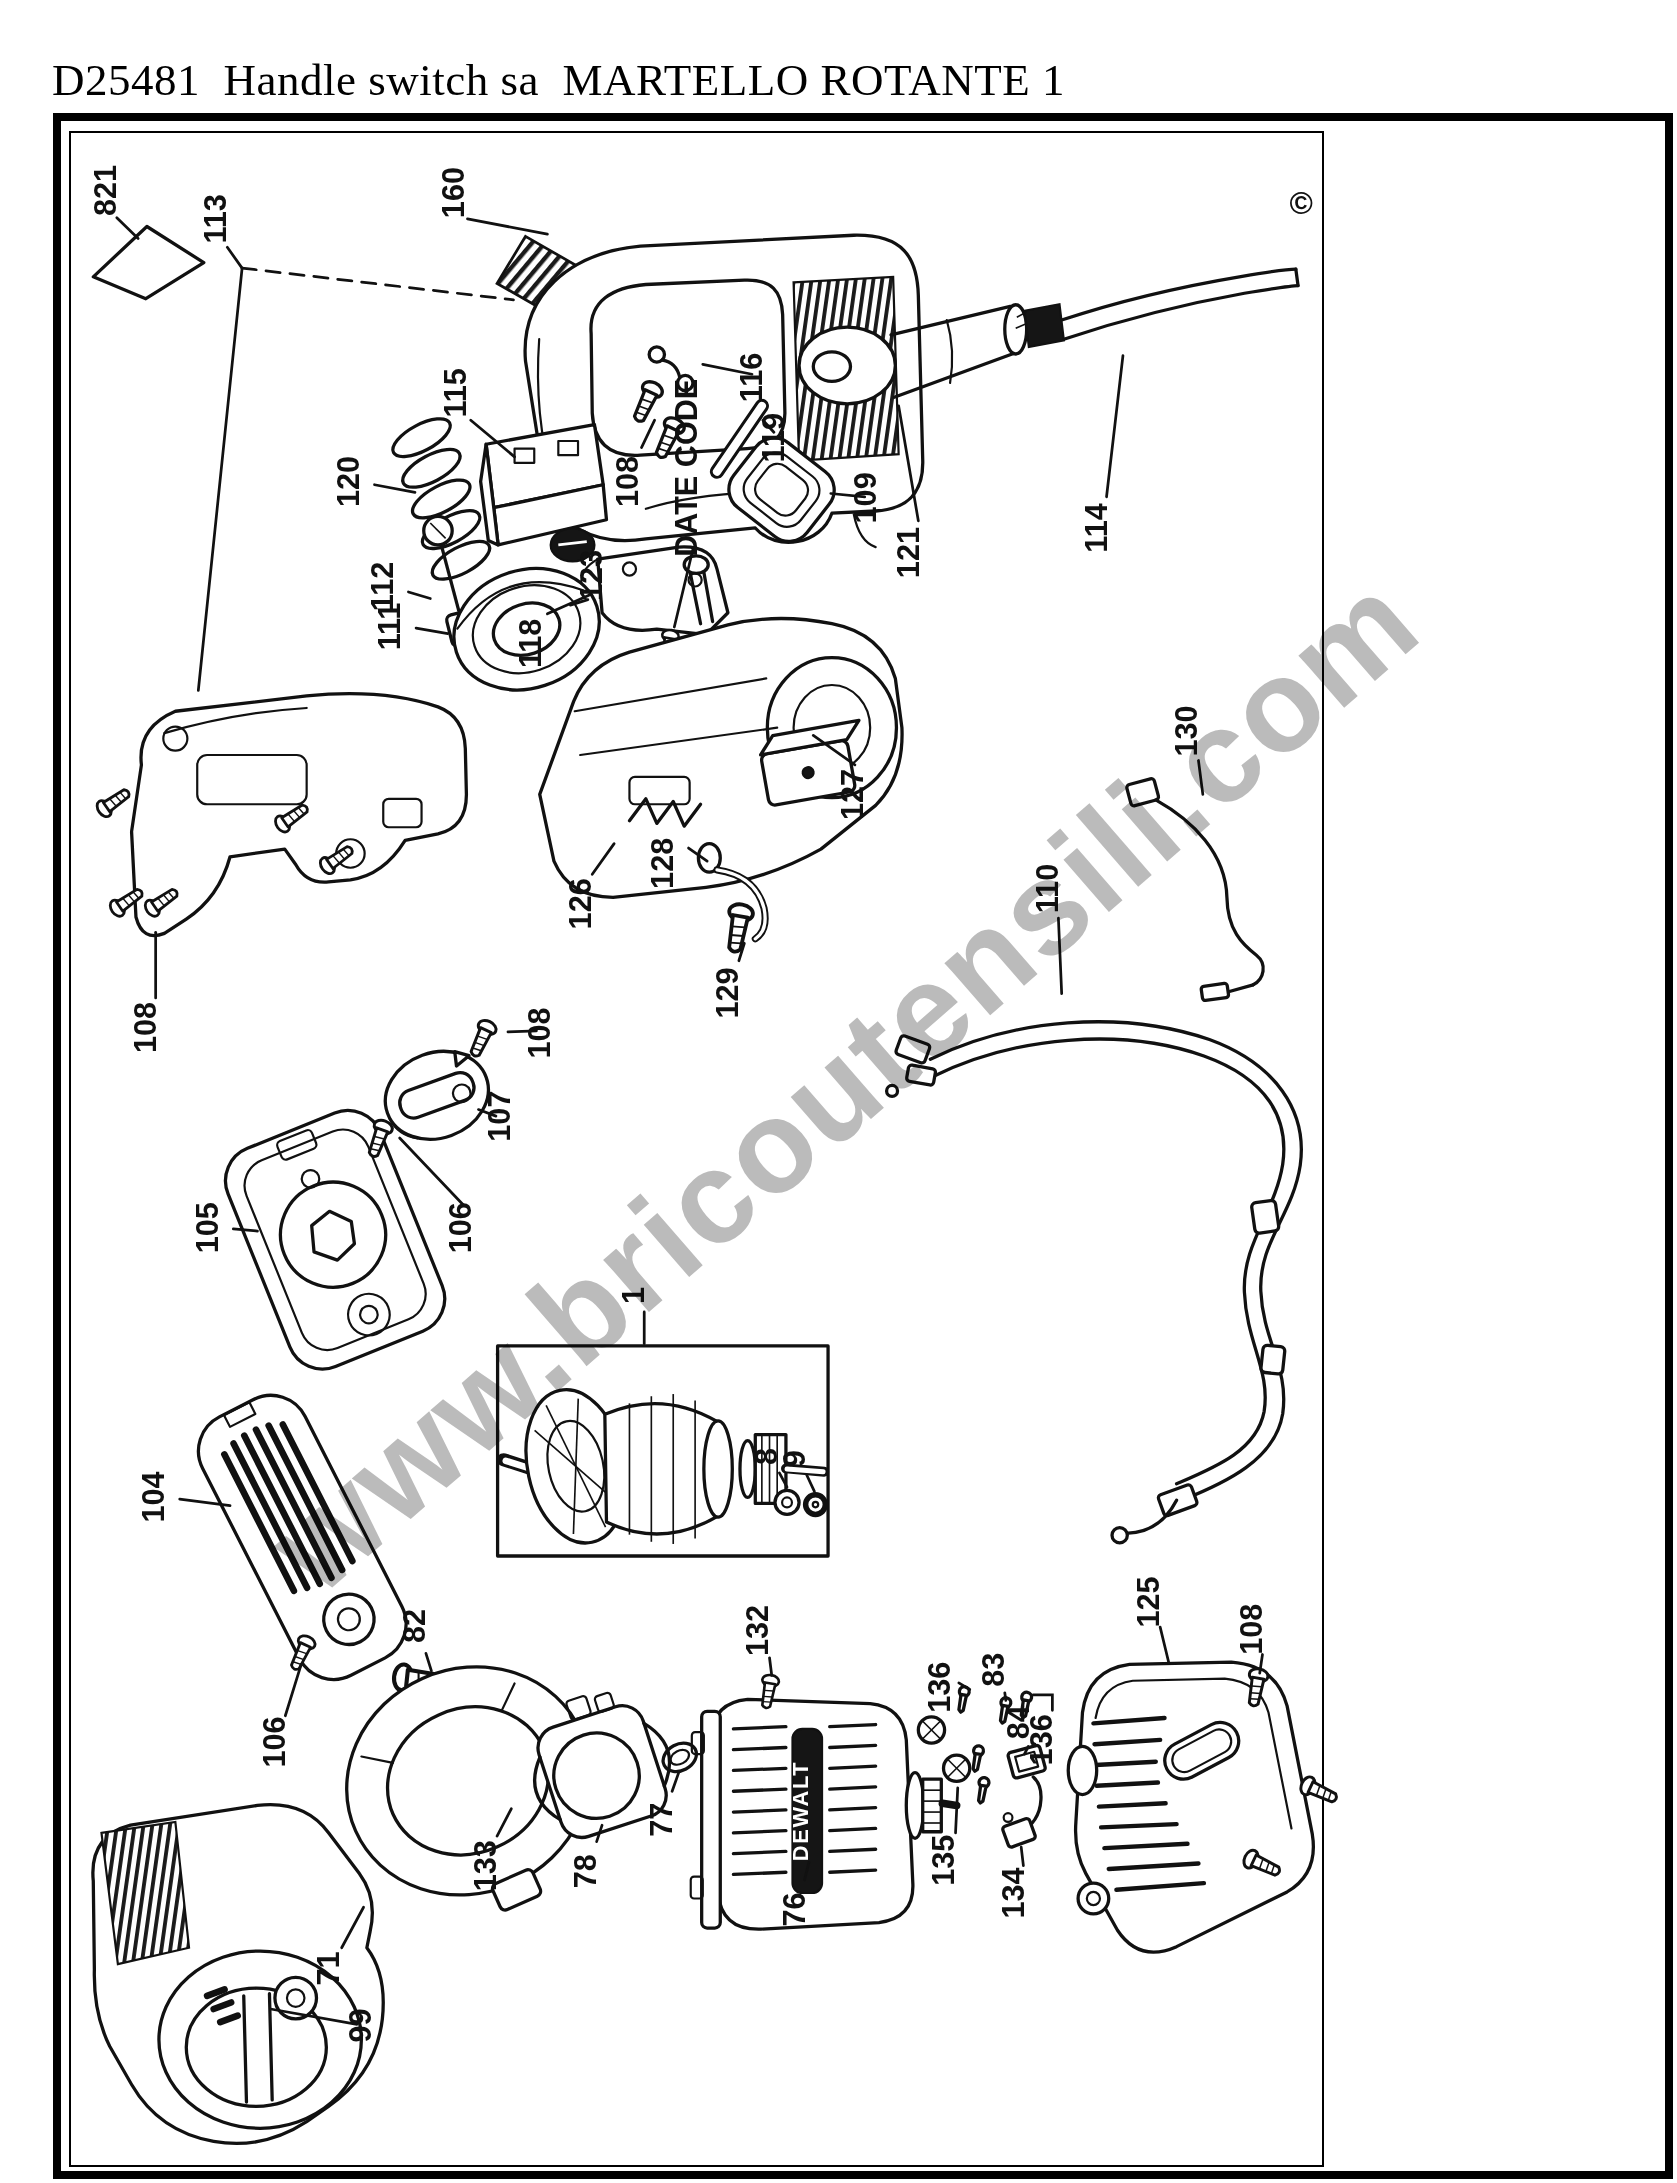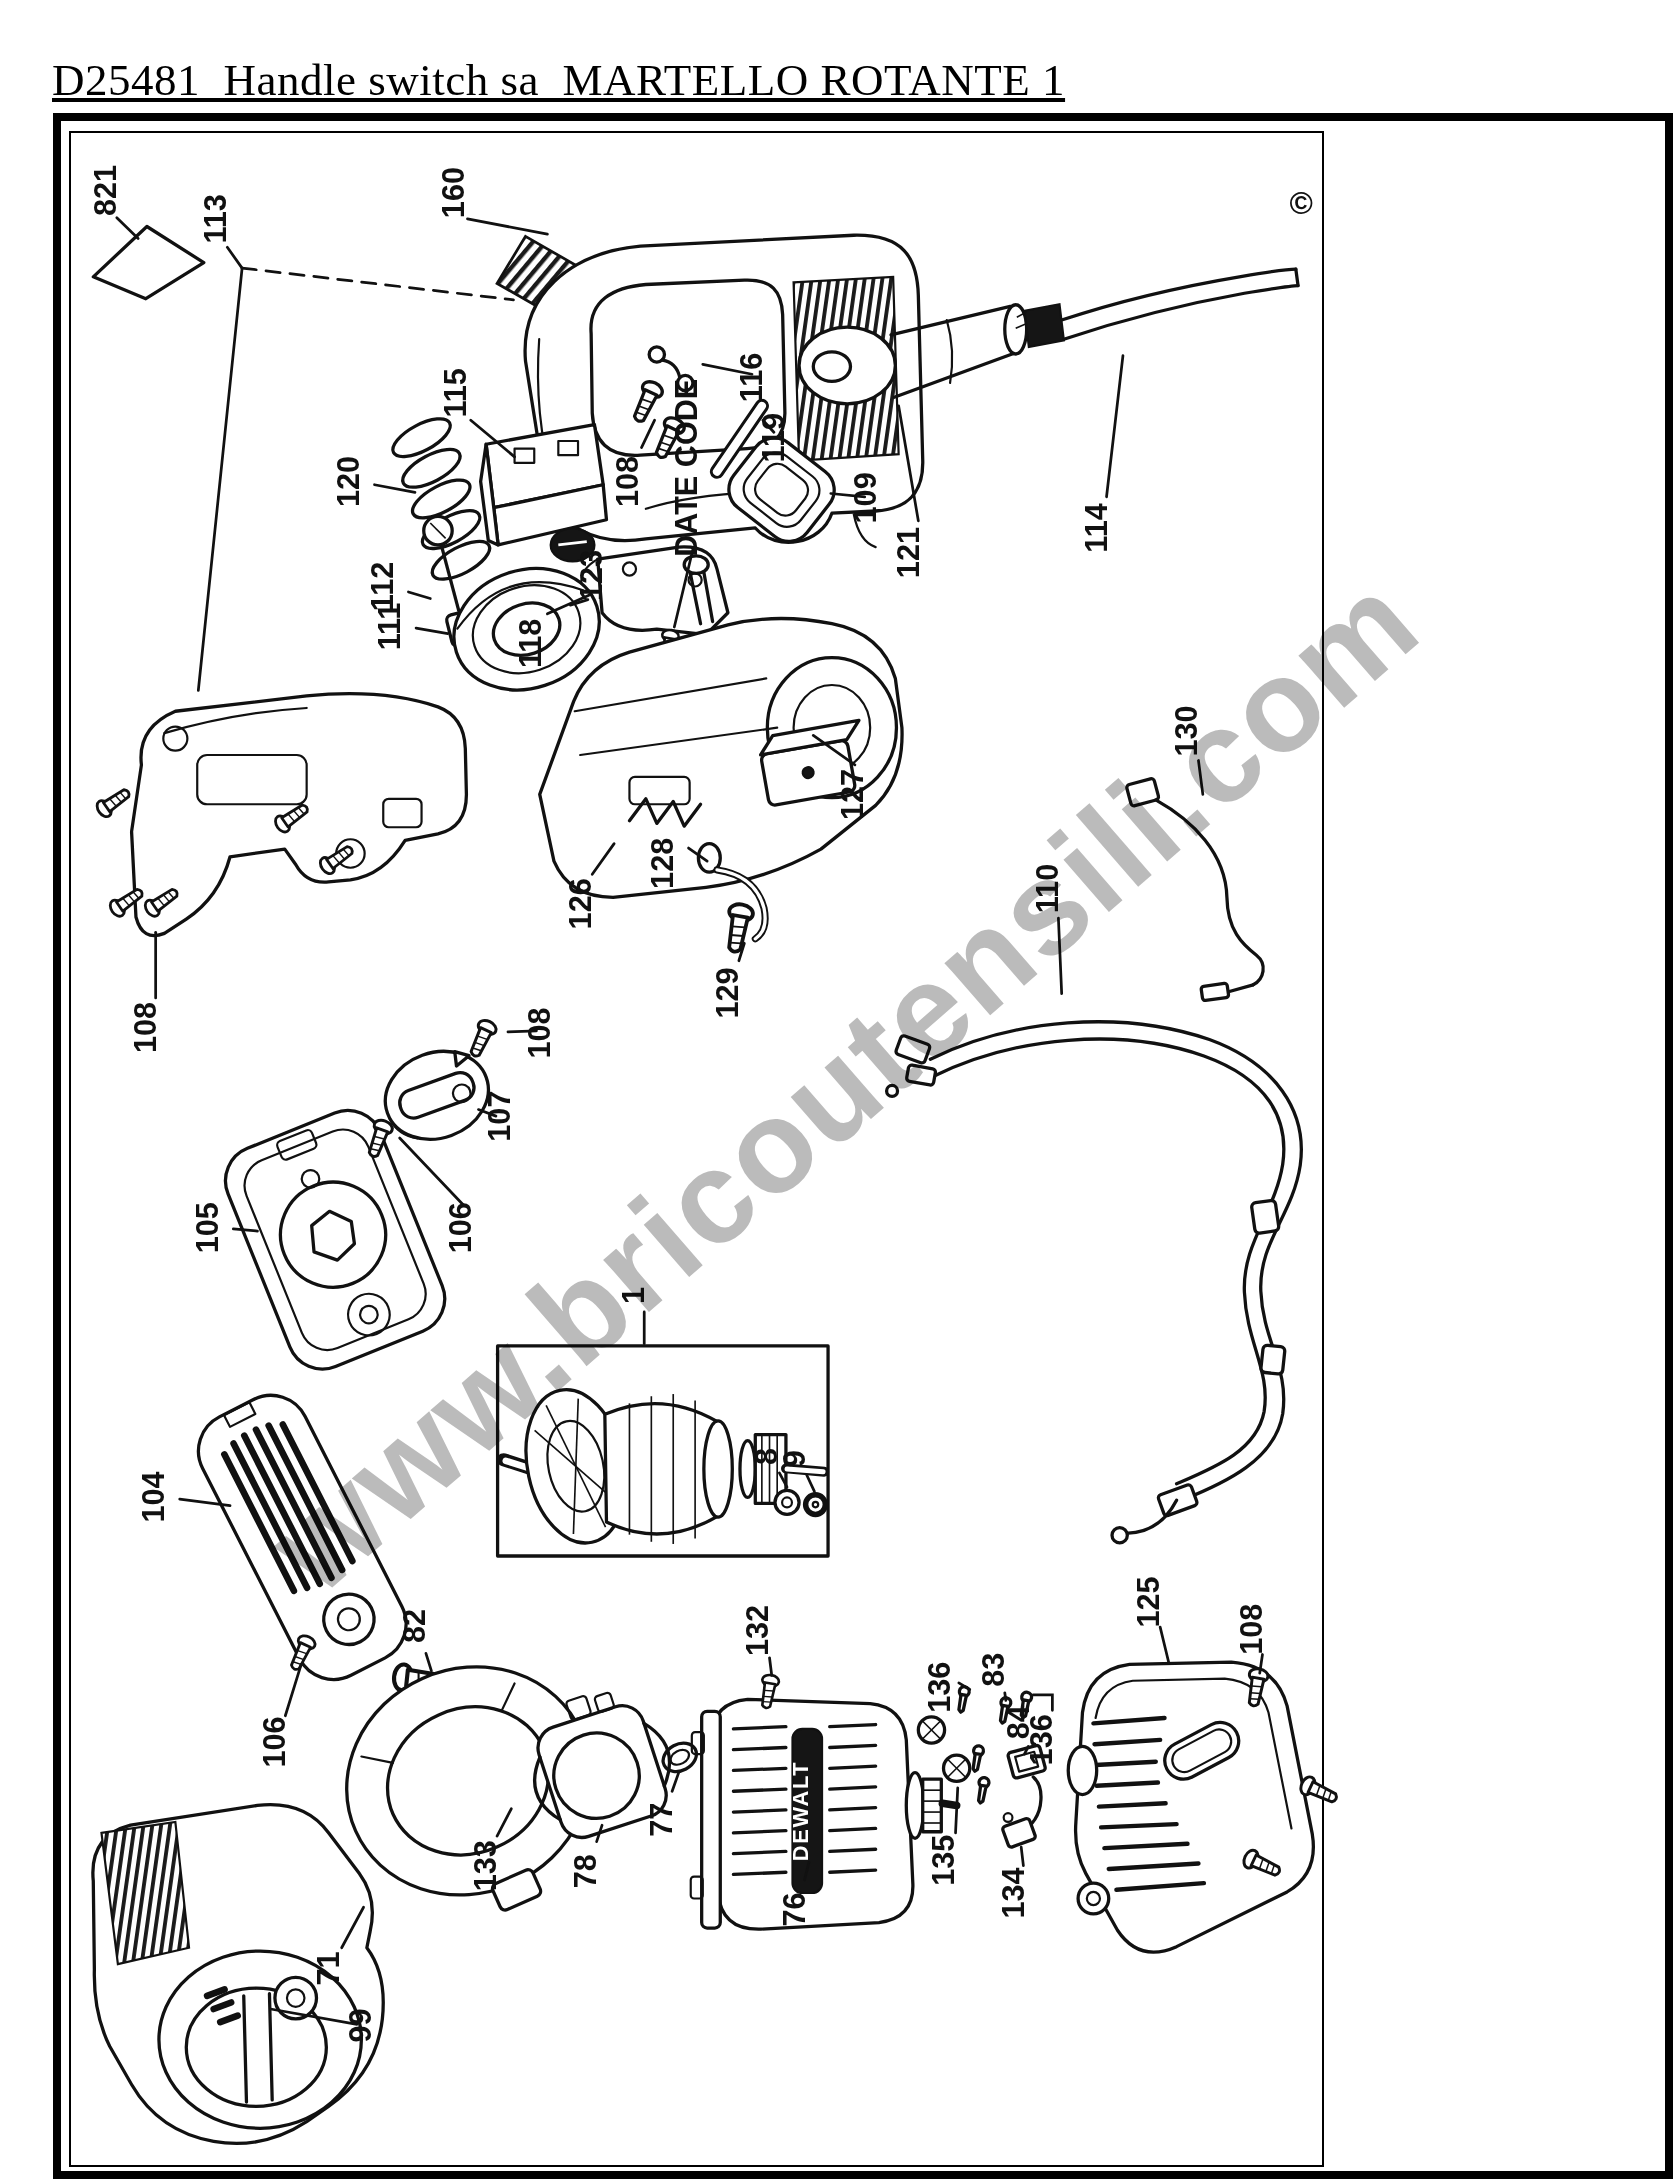--- a/index.html
+++ b/index.html
@@ -1,19 +1,19 @@
 <!DOCTYPE html>
 <html style="font-size:8.8px"><head>
 <meta charset="utf-8">
 <style>
   html,body{margin:0;padding:0;background:#fff;}
   .page{position:relative;width:1678px;height:2183px;background:#fff;overflow:hidden;
         font-family:"Liberation Sans",sans-serif;}
   .title{position:absolute;left:52px;top:54px;font-family:"Liberation Serif",serif;
-         font-size:45px;color:#000;white-space:pre;letter-spacing:0.5px;text-decoration:underline;}
+         font-size:45px;color:#000;white-space:pre;letter-spacing:0.5px;}
   .outer-frame{position:absolute;left:53px;top:113px;width:1620px;height:2066px;
          border:8.8px solid #000;box-sizing:border-box;}
   .inner-frame{position:absolute;left:69px;top:131px;width:1255px;height:2036px;
          border:2.2px solid #000;box-sizing:border-box;}
   .art{position:absolute;left:0;top:0;width:1678px;height:2183px;}
   .watermark{position:absolute;left:843px;top:1083px;transform:translate(-50%,-50%) rotate(-41deg);
          font-size:131px;font-weight:bold;white-space:nowrap;letter-spacing:2.2px;
          color:rgba(105,105,105,0.45);mix-blend-mode:multiply;pointer-events:none;}
   
   .p{fill:#fff;stroke:#111;stroke-width:6;stroke-linejoin:round;stroke-linecap:round;}

